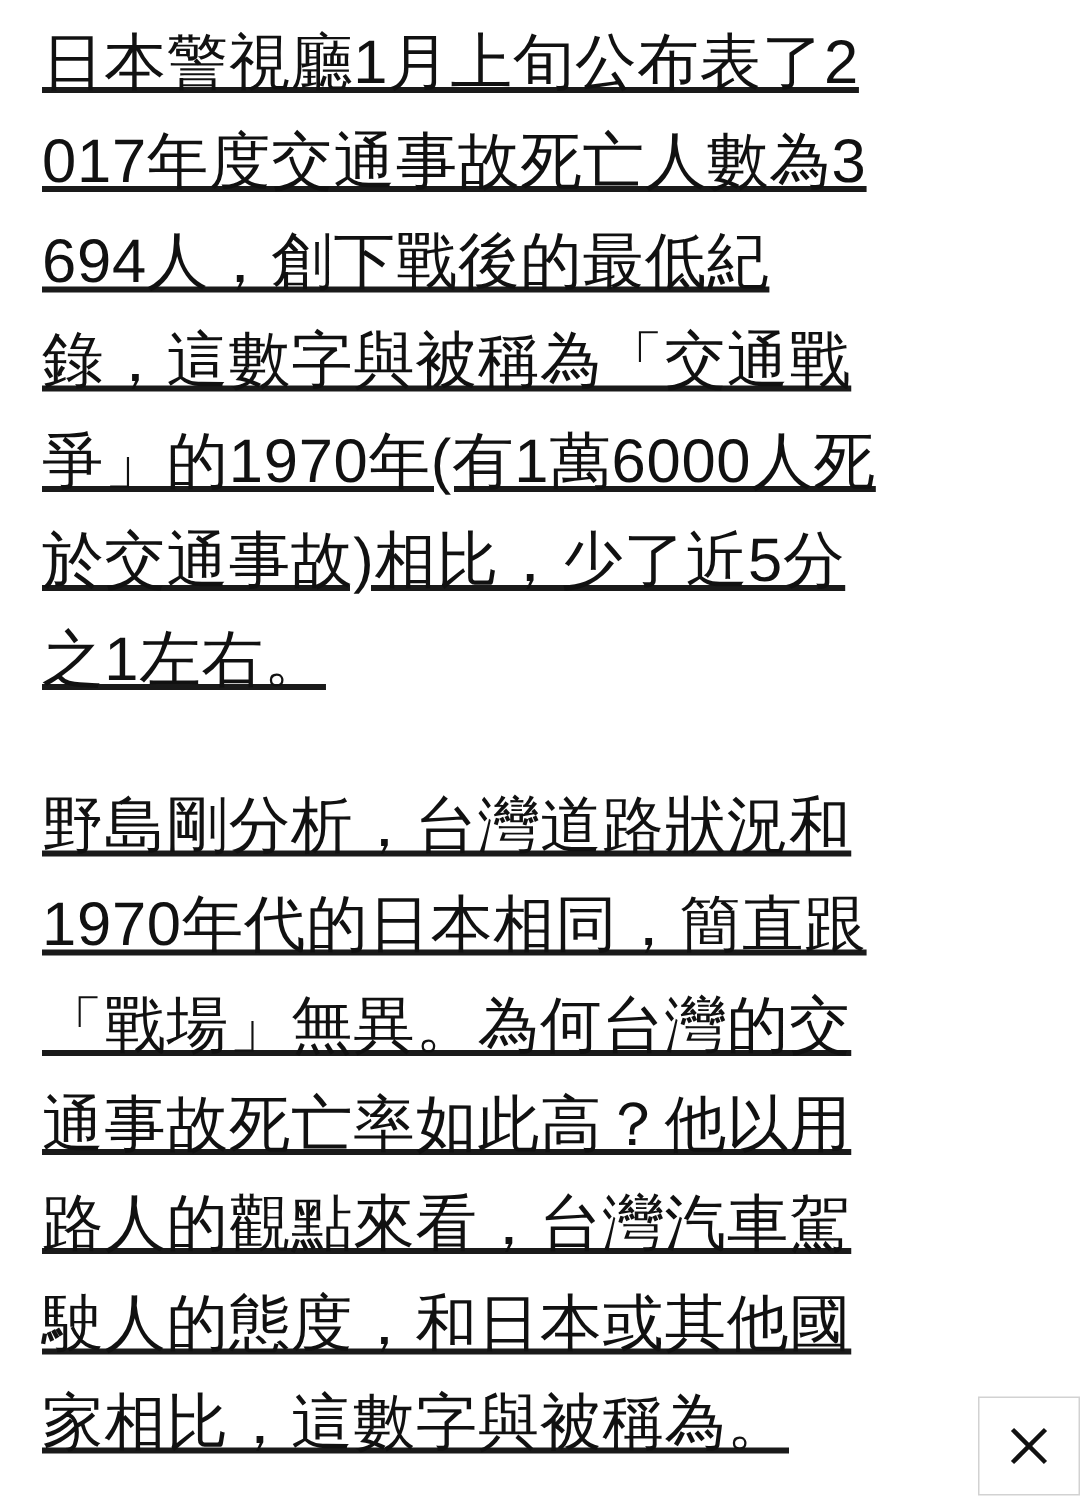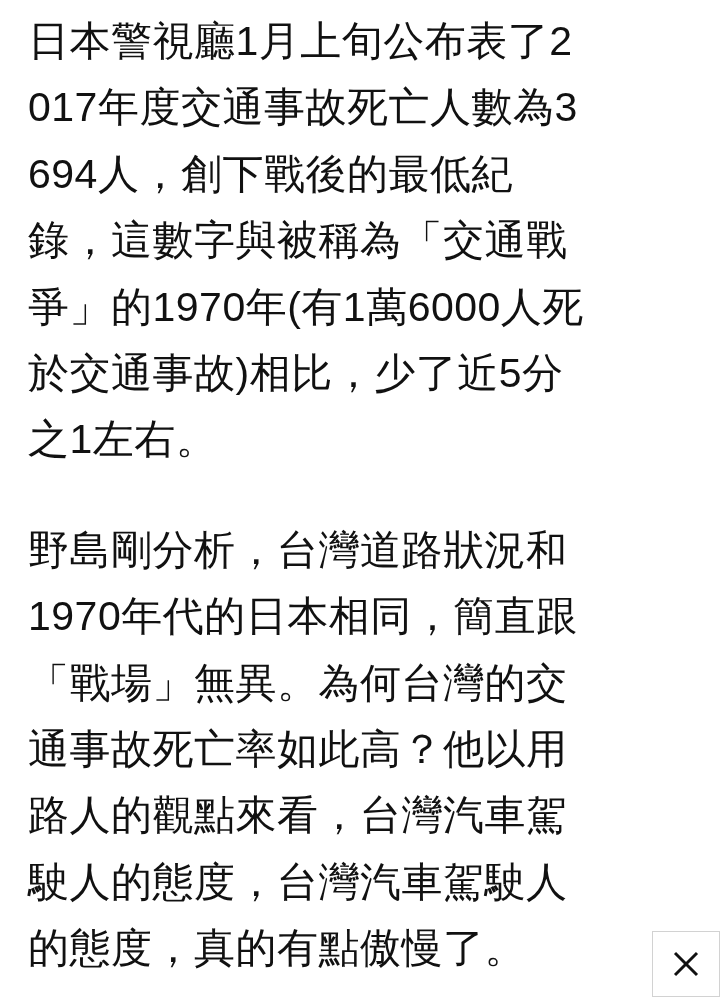--- a/index.html
+++ b/index.html
@@ -15,20 +15,21 @@
     color: #1a1a1a;
     position: relative;
   }
   .article {
     position: absolute;
     left: 0;
     top: 0;
     width: 607px;
     padding: 8px 22px 0 28px;
     box-sizing: border-box;
+    text-decoration: underline;
   }
   .para {
     font-size: 41px;
     line-height: 1.62;
     letter-spacing: 0.5px;
     margin: 0 0 6px 0;
     text-align: left;
     word-break: break-all;
     color: #111111;
   }
@@ -51,21 +52,21 @@
   }
   .close-box svg {
     display: block;
   }
 </style>
 </head>
 <body>
 
 <div class="article">
   <p class="para">日本警視廳1月上旬公布表了2017年度交通事故死亡人數為3694人，創下戰後的最低紀錄，這數字與被稱為「交通戰爭」的1970年(有1萬6000人死於交通事故)相比，少了近5分之1左右。</p>
-  <p class="para">野島剛分析，台灣道路狀況和1970年代的日本相同，簡直跟「戰場」無異。為何台灣的交通事故死亡率如此高？他以用路人的觀點來看，台灣汽車駕駛人的態度，台灣汽車駕駛人的態度，真的有點傲慢了。</p>
+  <p class="para">野島剛分析，台灣道路狀況和1970年代的日本相同，簡直跟「戰場」無異。為何台灣的交通事故死亡率如此高？他以用路人的觀點來看，台灣汽車駕駛人的態度，和日本或其他國家相比，這數字與被稱為。</p>
 </div>
 
 <div class="close-box">
   <span>
     <svg width="40" height="40" viewBox="0 0 40 40" aria-hidden="true">
       <line x1="9" y1="9" x2="31" y2="31" stroke="#111111" stroke-width="3"></line>
       <line x1="31" y1="9" x2="9" y2="31" stroke="#111111" stroke-width="3"></line>
     </svg>
   </span>
 </div>

